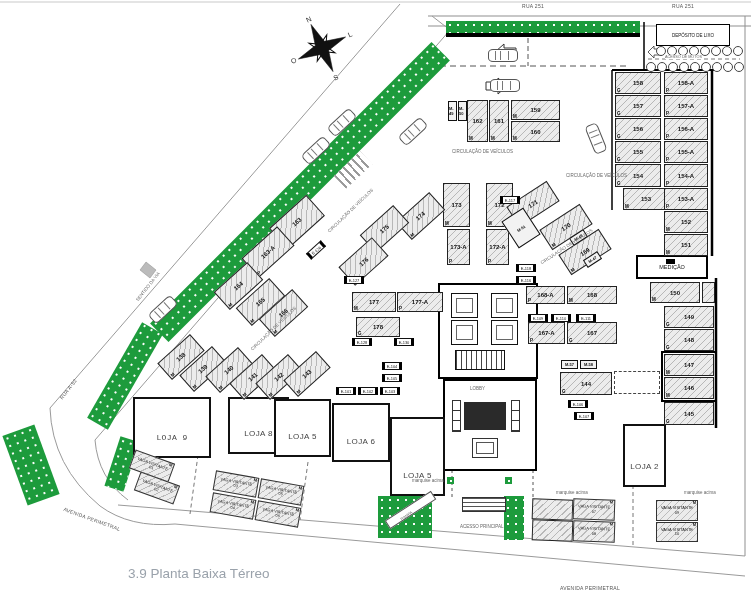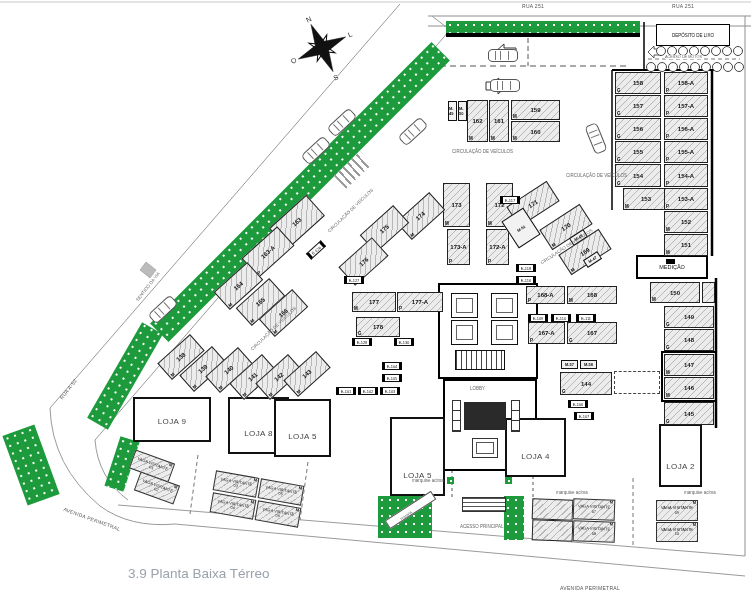--- a/index.html
+++ b/index.html
@@ -410,26 +410,26 @@
       <span class="mk"></span>
     </div>
     <div class="stall" style="left: 532px; top: 520px; width: 41px; height: 21px; transform: rotate(2deg);">
       <span class="num"></span>
       <span class="mk"></span>
     </div>
     <div class="stall" style="left: 702px; top: 282px; width: 13px; height: 21px;">
       <span class="num"></span>
       <span class="mk"></span>
     </div>
-    <div class="loja" style="left: 133px; top: 397px; width: 78px; height: 45px;">LOJA 9</div>
+    <div class="loja" style="left: 133px; top: 397px; width: 78px; height: 61px; font-family: Liberation Mono, monospace;">LOJA 9</div>
     <div class="loja" style="left: 228px; top: 397px; width: 61px; height: 57px;">LOJA 8</div>
     <div class="loja" style="left: 274px; top: 399px; width: 57px; height: 58px;">LOJA 5</div>
+    <div class="loja" style="left: 332px; top: 403px; width: 58px; height: 59px;">LOJA 6</div>
     <div class="loja" style="left: 390px; top: 417px; width: 55px; height: 79px;">LOJA 5</div>
-    <div class="loja" style="left: 505px; top: 418px; width: 61px; height: 59px;">LOJA 4</div>
-    <div class="loja" style="left: 623px; top: 424px; width: 43px; height: 63px; margin-left: 36px;">LOJA 2</div>
+    <div class="loja" style="left: 623px; top: 424px; width: 43px; height: 63px;">LOJA 2</div>
     <div class="vstall" style="left: 131px; top: 456px; width: 42px; height: 20px; transform: rotate(20deg);">
       <span class="l1">VAGA VISITANTE</span>
       <span class="l2">01</span>
       <span class="mk">M</span>
     </div>
     <div class="vstall" style="left: 136px; top: 478px; width: 42px; height: 20px; transform: rotate(20deg);">
       <span class="l1">VAGA VISITANTE</span>
       <span class="l2">02</span>
       <span class="mk">M</span>
     </div>

